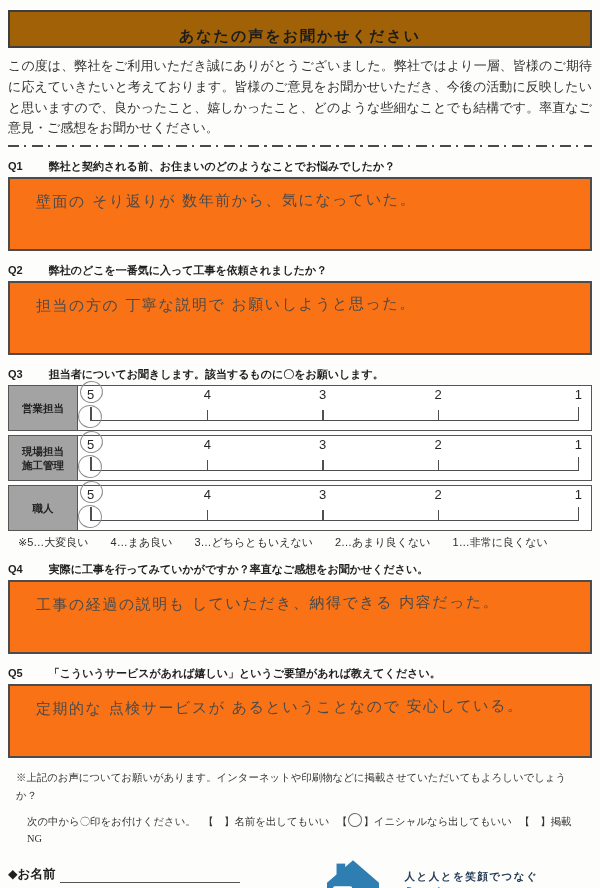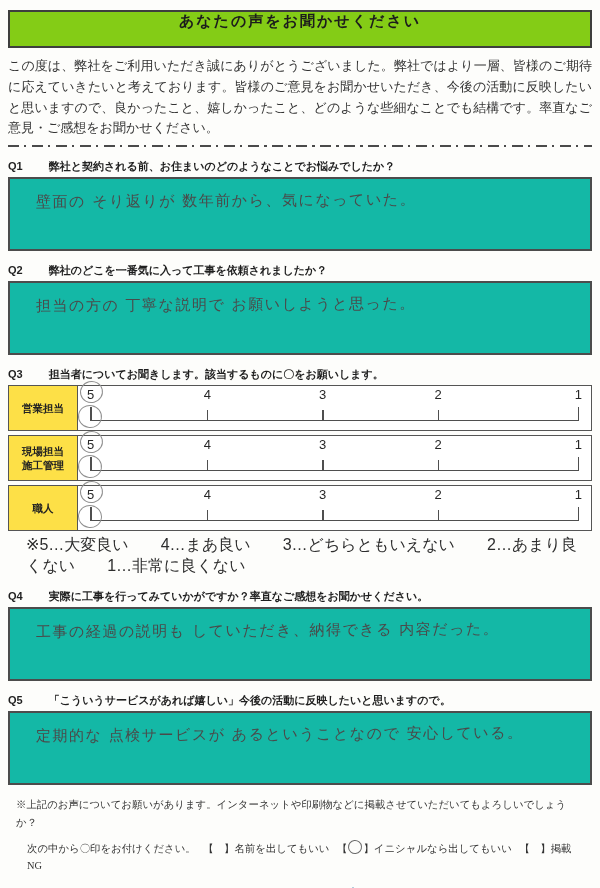--- a/index.html
+++ b/index.html
@@ -4,49 +4,49 @@
 <style>
   html,body{margin:0;padding:0;background:#ffffff;}
   .page{
     width:600px;height:888px;box-sizing:border-box;
     background:#fdfdfb;overflow:hidden;position:relative;
     padding:0 8px;
     font-family:"Liberation Sans","DejaVu Sans",sans-serif;
     color:#2e2e2e;
   }
   
-  .title-box{margin-top:10px;height:34px;border:2px solid #3e3e3e;background:#84cc16;
-    display:flex;align-items:flex-start;justify-content:center;}
+  .title-box{margin-top:10px;height:34px;border:2px solid #3e3e3e;background:#a16207;
+    display:flex;align-items:flex-end;justify-content:center;}
   .title{font-size:15px;font-weight:bold;letter-spacing:2px;color:#1c1c1c;}
   
   .intro{margin:8px 0 0 0;font-size:13px;line-height:1.6;color:#333;text-align:justify;}
   .sep{margin-top:6px;height:2px;
     background:repeating-linear-gradient(to right,#4a4a4a 0 11px,transparent 11px 16px,#4a4a4a 16px 18.5px,transparent 18.5px 24px);}
   
   .q-label{margin:12px 0 3px 0;font-size:11px;font-weight:bold;color:#1f1f1f;display:flex;gap:26px;align-items:baseline;}
-  .answer-box{border:2px solid #4c4c4c;height:74px;box-sizing:border-box;background:#14b8a6;overflow:hidden;}
+  .answer-box{border:2px solid #4c4c4c;height:74px;box-sizing:border-box;background:#f97316;overflow:hidden;}
   .handwriting{font-family:"DejaVu Sans",sans-serif;color:#4a4a4a;font-size:15px;
     letter-spacing:1.5px;padding:11px 10px 0 26px;transform:rotate(-0.4deg);line-height:1.45;}
   
   .q3-table{margin-top:1px;}
   .q3-row{display:flex;height:46px;border:1.6px solid #555;background:#fff;margin-bottom:4px;box-sizing:border-box;}
-  .q3-rowlabel{width:68px;flex:none;border-right:1.6px solid #555;background:#fde047;
+  .q3-rowlabel{width:68px;flex:none;border-right:1.6px solid #555;background:#a3a3a3;
     display:flex;align-items:center;justify-content:center;text-align:center;
     font-size:10.5px;font-weight:bold;white-space:pre-line;line-height:1.35;color:#222;}
   .q3-scale{flex:1;position:relative;}
   .scale-num{position:absolute;top:1px;font-size:13px;color:#262626;}
   .n5{left:9px}.n4{left:24.5%}.n3{left:47%}.n2{left:69.5%}.n1{right:9px}
   .hline{position:absolute;left:12px;right:12px;bottom:9px;height:1.5px;background:#4f4f4f;}
   .tick{position:absolute;bottom:10px;width:1.5px;height:10px;background:#4f4f4f;}
   .t5{left:12px;height:13px}.t4{left:calc(24.5% + 3px)}.t3{left:calc(47% + 3px)}
   .t2{left:calc(69.5% + 3px)}.t1{right:12px;height:13px}
   .circ{position:absolute;border:1.6px solid #8f8f8f;border-radius:50%;background:transparent;}
   .circ-num{left:2px;top:-5px;width:21px;height:20px;transform:rotate(-14deg);}
   .circ-tick{left:0px;bottom:2px;width:22px;height:21px;transform:rotate(10deg);}
-  .legend{margin:3px 0 0 18px;font-size:16px;color:#2d2d2d;}
+  .legend{margin:3px 0 0 10px;font-size:11px;color:#2d2d2d;}
   
   .consent{margin-top:11px;font-size:10.4px;line-height:1.7;color:#333;}
   .consent p{margin:8px;font-family:Liberation Serif, serif;}
   .consent-line2{padding-left:11px;}
   .opt{margin-left:5px;}
   .circle-mark{display:inline-block;width:12px;height:12px;border:1.7px solid #6a6a6a;
     border-radius:50%;vertical-align:-2px;margin:0 1px;transform:rotate(-6deg);}
   
   .bottom{display:flex;margin-top:12px;align-items:flex-start;}
   .fields{flex:1;padding-top:6px;}
@@ -168,21 +168,21 @@
       <span>実際に工事を行ってみていかがですか？率直なご感想をお聞かせください。</span>
     </div>
     <div class="answer-box">
       <div class="handwriting">工事の経過の説明も していただき、納得できる 内容だった。</div>
     </div>
   </div>
 
   <div>
     <div class="q-label">
       <span>Q5</span>
-      <span>「こういうサービスがあれば嬉しい」今後の活動に反映したいと思いますので。</span>
+      <span>「こういうサービスがあれば嬉しい」というご要望があれば教えてください。</span>
     </div>
     <div class="answer-box">
       <div class="handwriting">定期的な 点検サービスが あるということなので 安心している。</div>
     </div>
   </div>
 
   <div class="consent">
     <p>※上記のお声についてお願いがあります。インターネットや印刷物などに掲載させていただいてもよろしいでしょうか？</p>
     <p class="consent-line2">
       <span>次の中から〇印をお付けください。</span>

